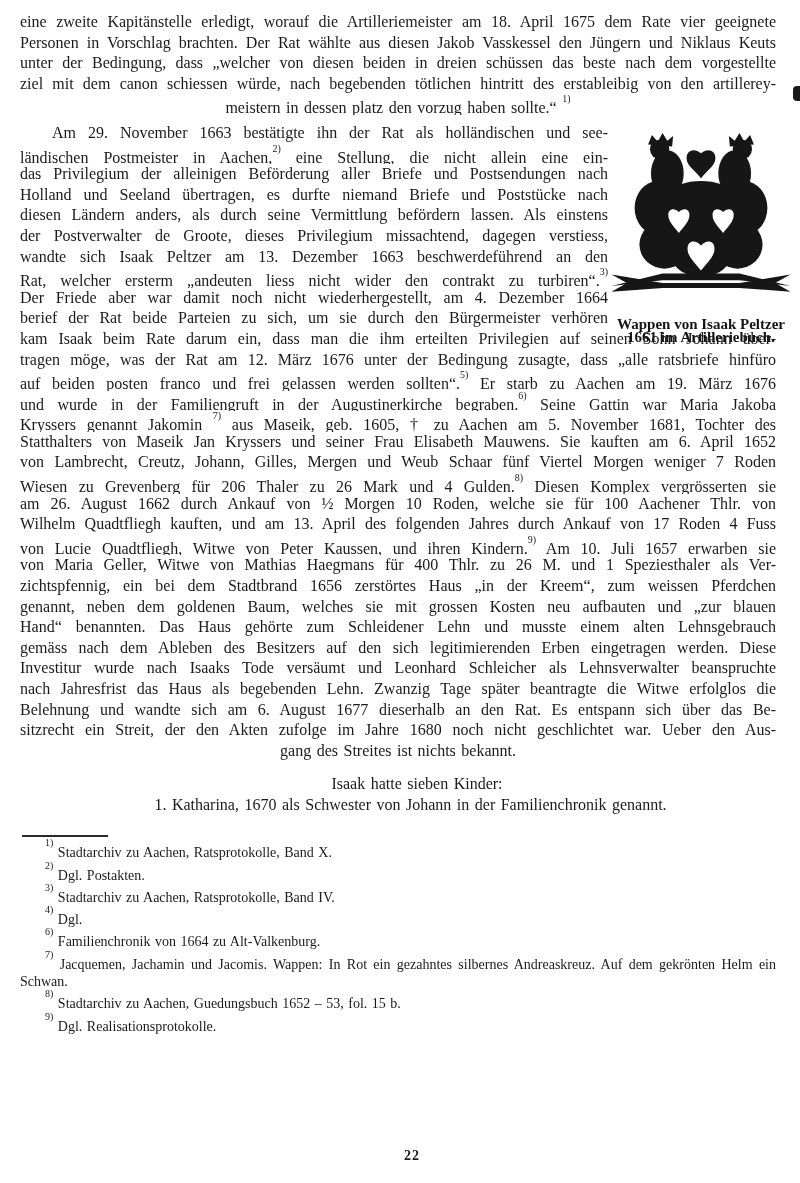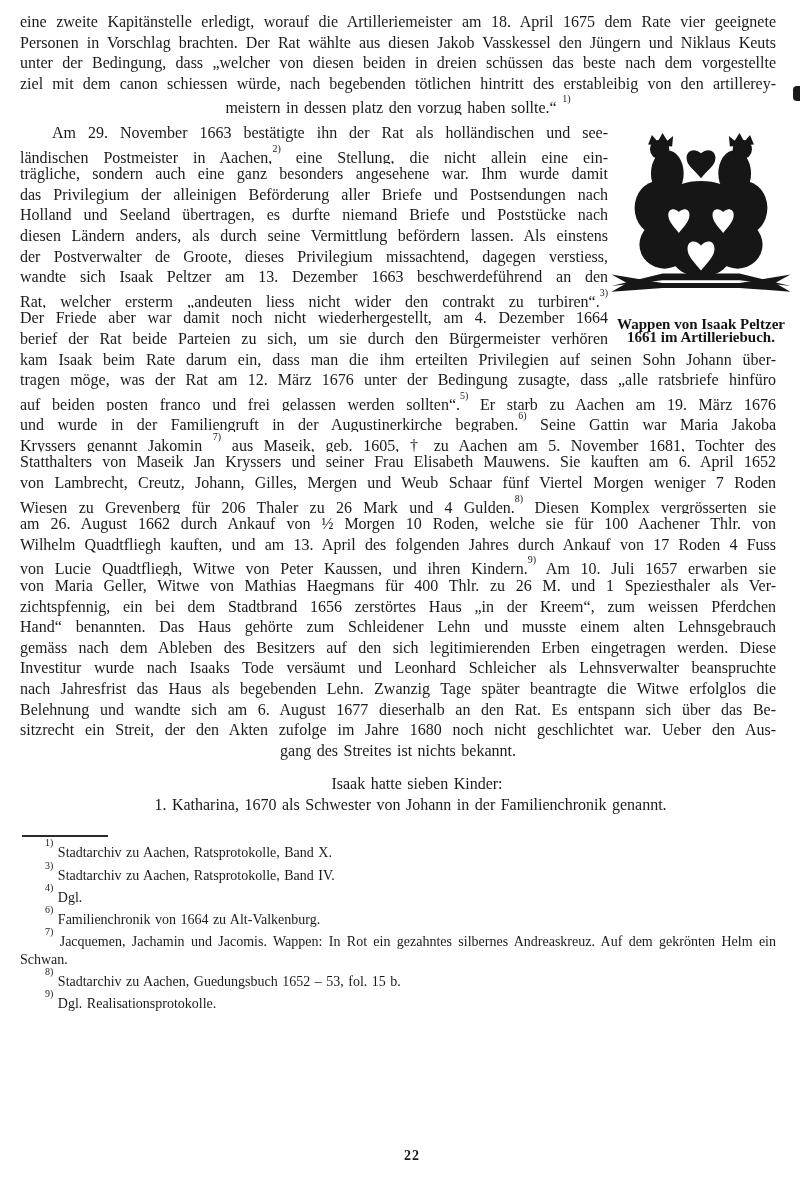--- a/index.html
+++ b/index.html
@@ -51,21 +51,20 @@
     <div class="grp grp-full">
         <div class="line just">eine zweite Kapitänstelle erledigt, worauf die Artilleriemeister am 18. April 1675 dem Rate vier geeignete</div>
         <div class="line just">Personen in Vorschlag brachten.  Der Rat wählte aus diesen Jakob Vasskessel den Jüngern und Niklaus Keuts</div>
         <div class="line just">unter der Bedingung, dass „welcher von diesen beiden in dreien schüssen das beste nach dem vorgestellte</div>
         <div class="line just">ziel mit dem canon schiessen würde, nach begebenden tötlichen hintritt des erstableibig von den artillerey-</div>
         <div class="line">meistern in dessen platz den vorzug haben sollte.“ <sup class="fnref">1)</sup></div>
       </div>
     <div class="grp grp-narrow">
         <div class="line just" style="text-indent: 32px;">Am 29. November 1663 bestätigte ihn der Rat als holländischen und see-</div>
         <div class="line just">ländischen Postmeister in Aachen,<sup class="fnref">2)</sup> eine Stellung, die nicht allein eine ein-</div>
-        <div class="line just">trägliche, sondern auch eine ganz besonders angesehene war.  Ihm wurde damit</div>
         <div class="line just">das Privilegium der alleinigen Beförderung aller Briefe und Postsendungen nach</div>
         <div class="line just">Holland und Seeland übertragen, es durfte niemand Briefe und Poststücke nach</div>
         <div class="line just">diesen Ländern anders, als durch seine Vermittlung befördern lassen. Als einstens</div>
         <div class="line just">der Postverwalter de Groote, dieses Privilegium missachtend, dagegen verstiess,</div>
         <div class="line just">wandte sich Isaak Peltzer am 13. Dezember 1663 beschwerdeführend an den</div>
         <div class="line just">Rat, welcher ersterm „andeuten liess nicht wider den contrakt zu turbiren“.<sup class="fnref">3)</sup></div>
         <div class="line just">Der Friede aber war damit noch nicht wiederhergestellt, am 4. Dezember 1664</div>
         <div class="line just">berief der Rat beide Parteien zu sich, um sie durch den Bürgermeister verhören</div>
       </div>
     <div class="grp grp-full">
@@ -75,35 +74,37 @@
         <div class="line just">und wurde in der Familiengruft in der Augustinerkirche begraben.<sup class="fnref">6)</sup>  Seine Gattin war Maria Jakoba</div>
         <div class="line just">Kryssers genannt Jakomin <sup class="fnref">7)</sup> aus Maseik, geb. 1605, † zu Aachen am 5. November 1681, Tochter des</div>
         <div class="line just">Statthalters von Maseik Jan Kryssers und seiner Frau Elisabeth Mauwens.  Sie kauften am 6. April 1652</div>
         <div class="line just">von Lambrecht, Creutz, Johann, Gilles, Mergen und Weub Schaar fünf Viertel Morgen weniger 7 Roden</div>
         <div class="line just">Wiesen zu Grevenberg für 206 Thaler zu 26 Mark und 4 Gulden.<sup class="fnref">8)</sup> Diesen Komplex vergrösserten sie</div>
         <div class="line just">am 26. August 1662 durch Ankauf von ½ Morgen 10 Roden, welche sie für 100 Aachener Thlr. von</div>
         <div class="line just">Wilhelm Quadtfliegh kauften, und am 13. April des folgenden Jahres durch Ankauf von 17 Roden 4 Fuss</div>
         <div class="line just">von Lucie Quadtfliegh, Witwe von Peter Kaussen, und ihren Kindern.<sup class="fnref">9)</sup> Am 10. Juli 1657 erwarben sie</div>
         <div class="line just">von Maria Geller, Witwe von Mathias Haegmans für 400 Thlr. zu 26 M. und 1 Speziesthaler als Ver-</div>
         <div class="line just">zichtspfennig, ein bei dem Stadtbrand 1656 zerstörtes Haus „in der Kreem“, zum weissen Pferdchen</div>
+        <div class="line just">genannt, neben dem goldenen Baum, welches sie mit grossen Kosten neu aufbauten und „zur blauen</div>
         <div class="line just">Hand“ benannten.  Das Haus gehörte zum Schleidener Lehn und musste einem alten Lehnsgebrauch</div>
         <div class="line just">gemäss nach dem Ableben des Besitzers auf den sich legitimierenden Erben eingetragen werden.  Diese</div>
         <div class="line just">Investitur wurde nach Isaaks Tode versäumt und Leonhard Schleicher als Lehnsverwalter beanspruchte</div>
         <div class="line just">nach Jahresfrist das Haus als begebenden Lehn.  Zwanzig Tage später beantragte die Witwe erfolglos die</div>
         <div class="line just">Belehnung und wandte sich am 6. August 1677 dieserhalb an den Rat.  Es entspann sich über das Be-</div>
         <div class="line just">sitzrecht ein Streit, der den Akten zufolge im Jahre 1680 noch nicht geschlichtet war.  Ueber den Aus-</div>
         <div class="line">gang des Streites ist nichts bekannt.</div>
       </div>
     <div class="grp grp-full children">
         <div class="line" style="text-indent: 38px;">Isaak hatte sieben Kinder:</div>
         <div class="line" style="text-indent: 25px;">1. Katharina, 1670 als Schwester von Johann in der Familienchronik genannt.</div>
       </div>
     <div class="fn-rule"></div>
     <div class="footnotes">
         <p><sup class="fnref">1)</sup> Stadtarchiv zu Aachen, Ratsprotokolle, Band X.</p>
+        <p><sup class="fnref">2)</sup> Dgl. Postakten.</p>
         <p><sup class="fnref">3)</sup> Stadtarchiv zu Aachen, Ratsprotokolle, Band IV.</p>
         <p><sup class="fnref">4)</sup> Dgl.</p>
         <p><sup class="fnref">6)</sup> Familienchronik von 1664 zu Alt-Valkenburg.</p>
         <p><sup class="fnref">7)</sup> Jacquemen, Jachamin und Jacomis.  Wappen: In Rot ein gezahntes silbernes Andreaskreuz.  Auf dem gekrönten Helm ein Schwan.</p>
         <p><sup class="fnref">8)</sup> Stadtarchiv zu Aachen, Guedungsbuch 1652 – 53, fol. 15 b.</p>
         <p><sup class="fnref">9)</sup> Dgl. Realisationsprotokolle.</p>
       </div>
   </div>
 
   <figure class="figure" style="margin:0">

